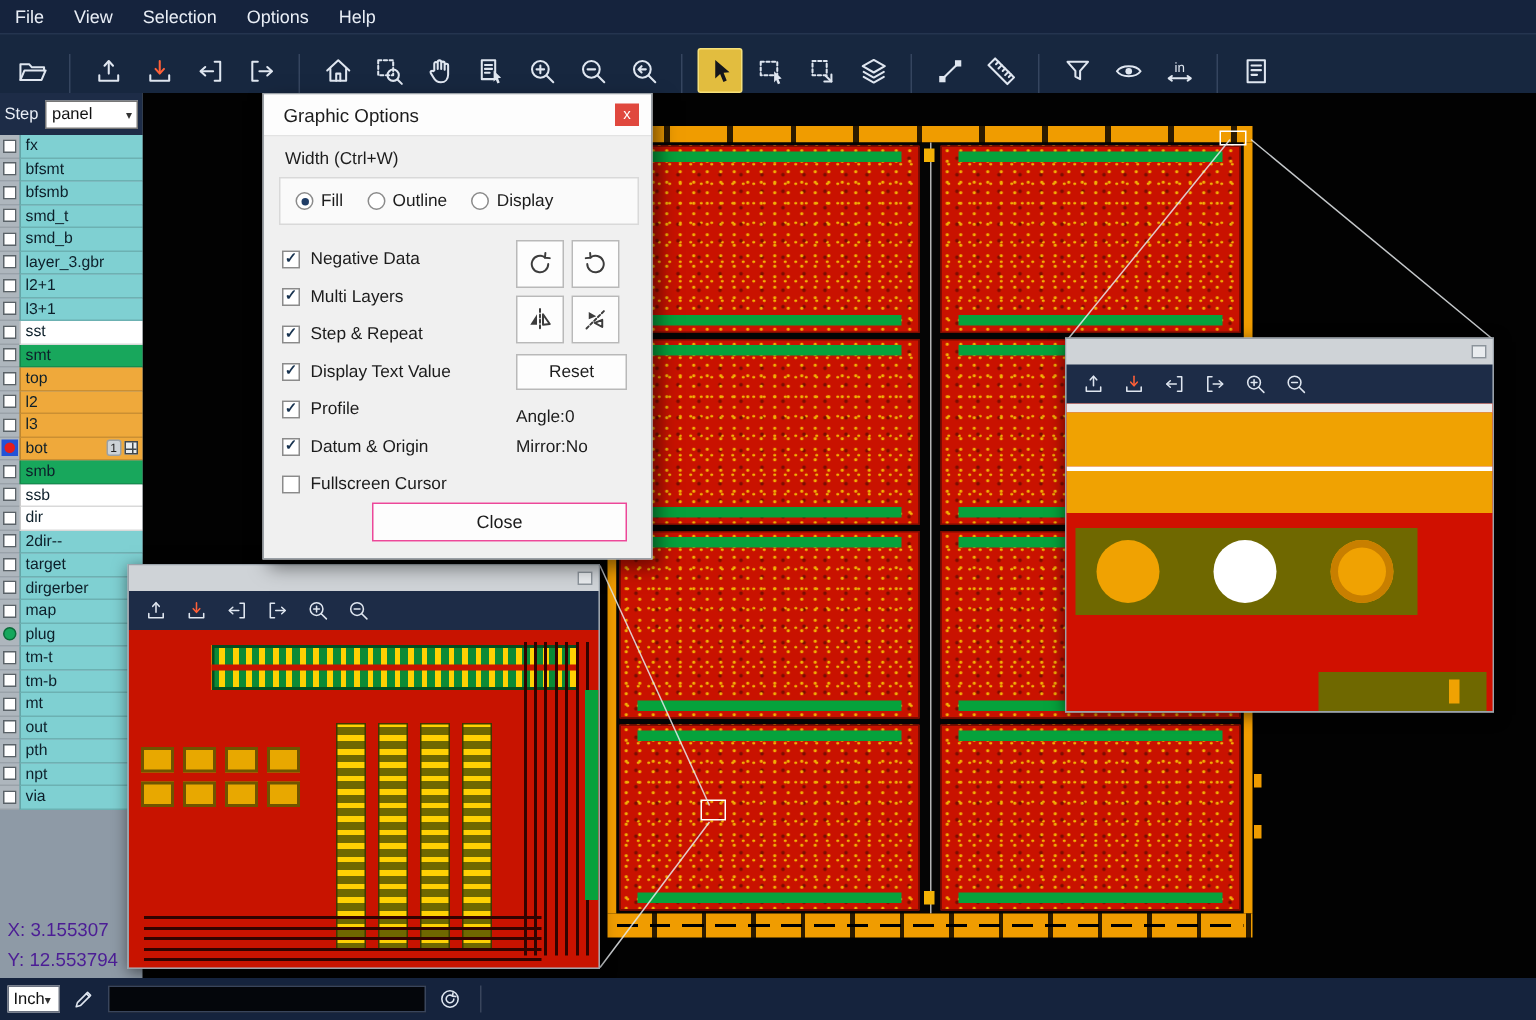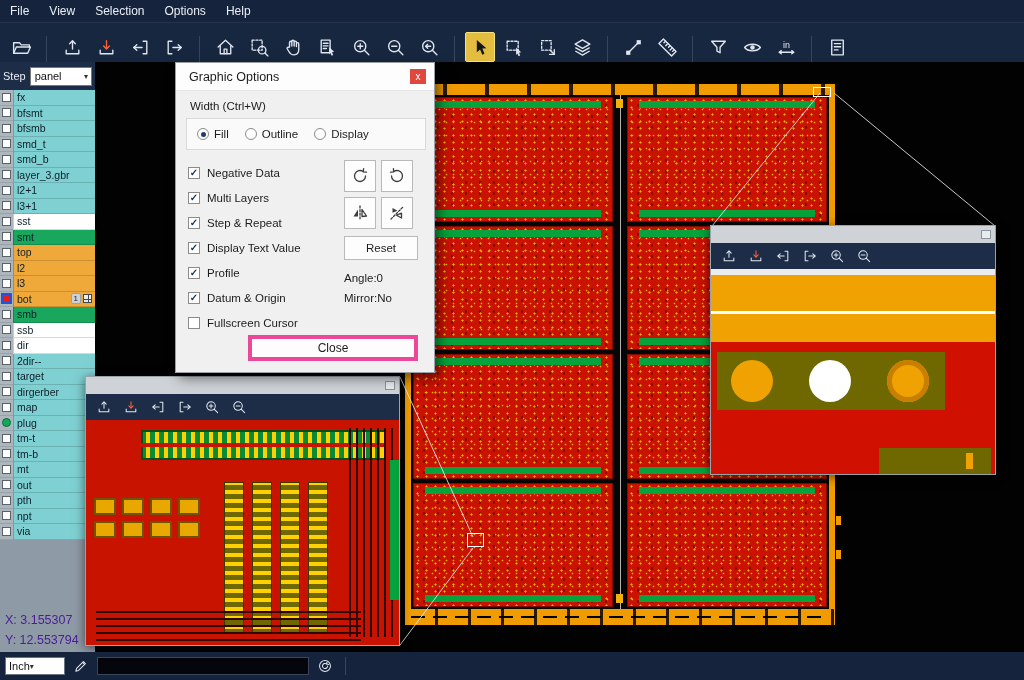--- a/index.html
+++ b/index.html
@@ -118,25 +118,25 @@
 .radio.sel .rdot::after{content:"";position:absolute;left:2.5px;top:2.5px;width:5px;height:5px;border-radius:50%;background:#1f3d66}
 .checks{position:absolute;left:12px;top:97px}
 .chkrow{display:flex;align-items:center;gap:7px;height:25px}
 .cbox{width:12px;height:12px;background:#fff;border:1px solid #8b8b8b;display:flex;align-items:center;justify-content:center;font-size:10px;color:#17324f;font-weight:bold;line-height:1}
 .xforms{position:absolute;left:168px;top:97px;width:74px;display:grid;grid-template-columns:32px 32px;gap:5px}
 .xbtn{width:32px;height:32px;background:#fdfdfd;border:1px solid #b9b9b9;display:flex;align-items:center;justify-content:center;color:#3c3c3c}
 .xbtn svg{width:20px;height:20px}
 .resetbtn{position:absolute;left:168px;top:173px;width:74px;height:24px;background:#fdfdfd;border:1px solid #b9b9b9;display:flex;align-items:center;justify-content:center}
 .anglelab{position:absolute;left:168px;top:209px}
 .mirrorlab{position:absolute;left:168px;top:229px}
-.closebtn{position:absolute;left:72px;top:272px;width:170px;height:26px;background:#fdfdfd;border:4px solid #ec4899;display:flex;align-items:center;justify-content:center;font-size:12px}
+.closebtn{position:absolute;left:72px;top:272px;width:170px;height:26px;background:#fdfdfd;border:1px solid #ec4899;display:flex;align-items:center;justify-content:center;font-size:12px}
 
 
 .statusbar{position:absolute;left:0;top:652px;width:1024px;height:28px;background:#15233d;display:flex;align-items:center;z-index:10;padding-left:5px;gap:7px}
-.unitsel{width:60px;height:18px;background:#fff;border:1px solid #6b7280;display:flex;align-items:center;font-size:11px;padding:0 3px;color:#111}
+.unitsel{width:35px;height:18px;background:#fff;border:1px solid #6b7280;display:flex;align-items:center;font-size:11px;padding:0 3px;color:#111}
 .unitsel .arr{font-size:8px;color:#333}
 .sbicon{width:18px;height:18px;color:#dfe6f0;display:flex;align-items:center;justify-content:center}
 .sbicon svg{width:16px;height:16px}
 .sbinput{width:212px;height:18px;background:#04060b;border:1px solid #39455c}
 .sbsep{width:1px;height:18px;background:#39455c;margin-left:4px}
 .sbmsg{color:#f3a307;font-size:12px;letter-spacing:.2px;white-space:nowrap}
 </style>
 </head>
 <body>
 

